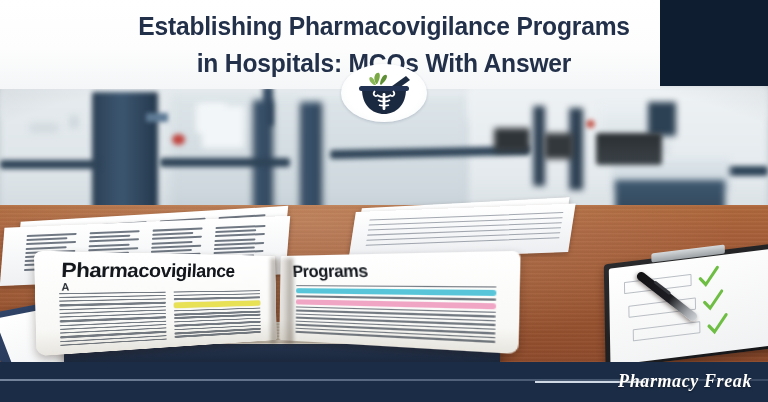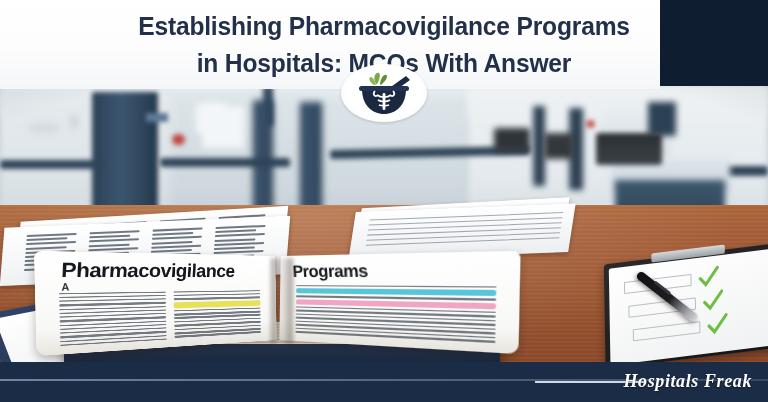--- a/index.html
+++ b/index.html
@@ -618,16 +618,16 @@
       <path d="M28 30 C31 32 37 32 40 30" stroke="#ffffff" stroke-width="1.7" fill="none"></path>
       <path d="M29 35 C31 36 37 36 39 35" stroke="#ffffff" stroke-width="1.5" fill="none"></path>
       <path d="M25 21 C22 24 25 28 28 25" stroke="#ffffff" stroke-width="1.7" fill="none"></path>
       <path d="M43 21 C46 24 43 28 40 25" stroke="#ffffff" stroke-width="1.7" fill="none"></path>
     </svg>
   </div>
 
   <div class="footer">
     <div class="footer-hair"></div>
     <div class="footer-rule"></div>
-    <div class="brand">Hospitals Freak</div>
+    <div class="brand">Pharmacy Freak</div>
   </div>
 
 </div>
 
 </body></html>

